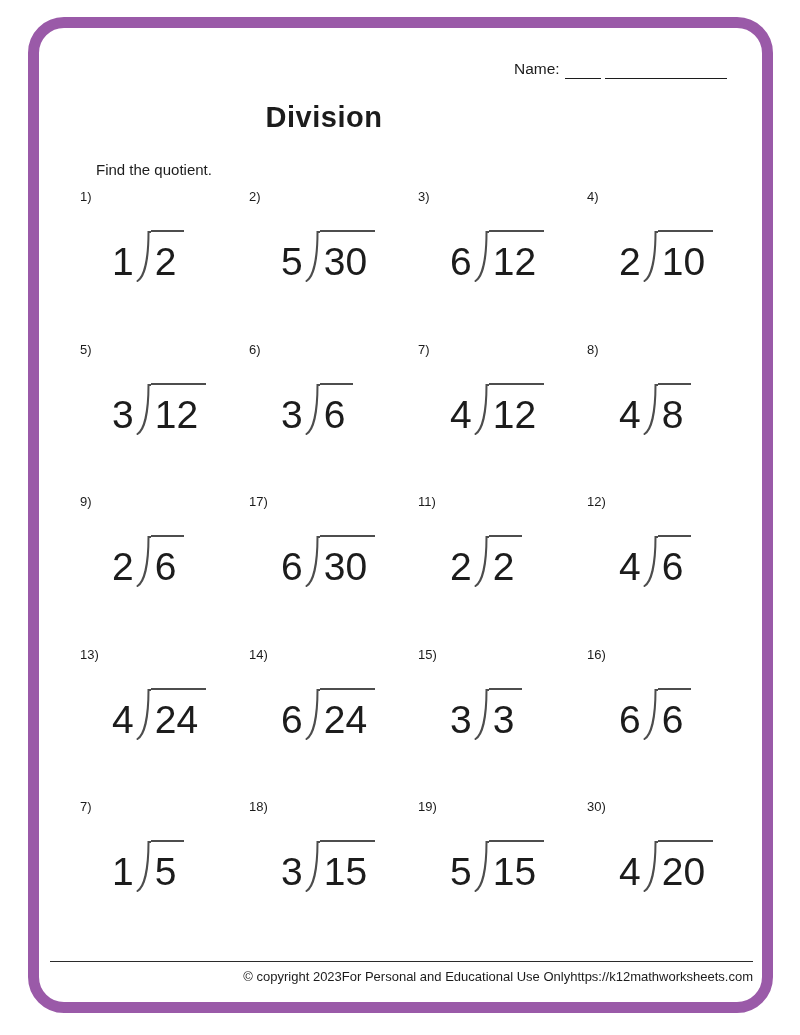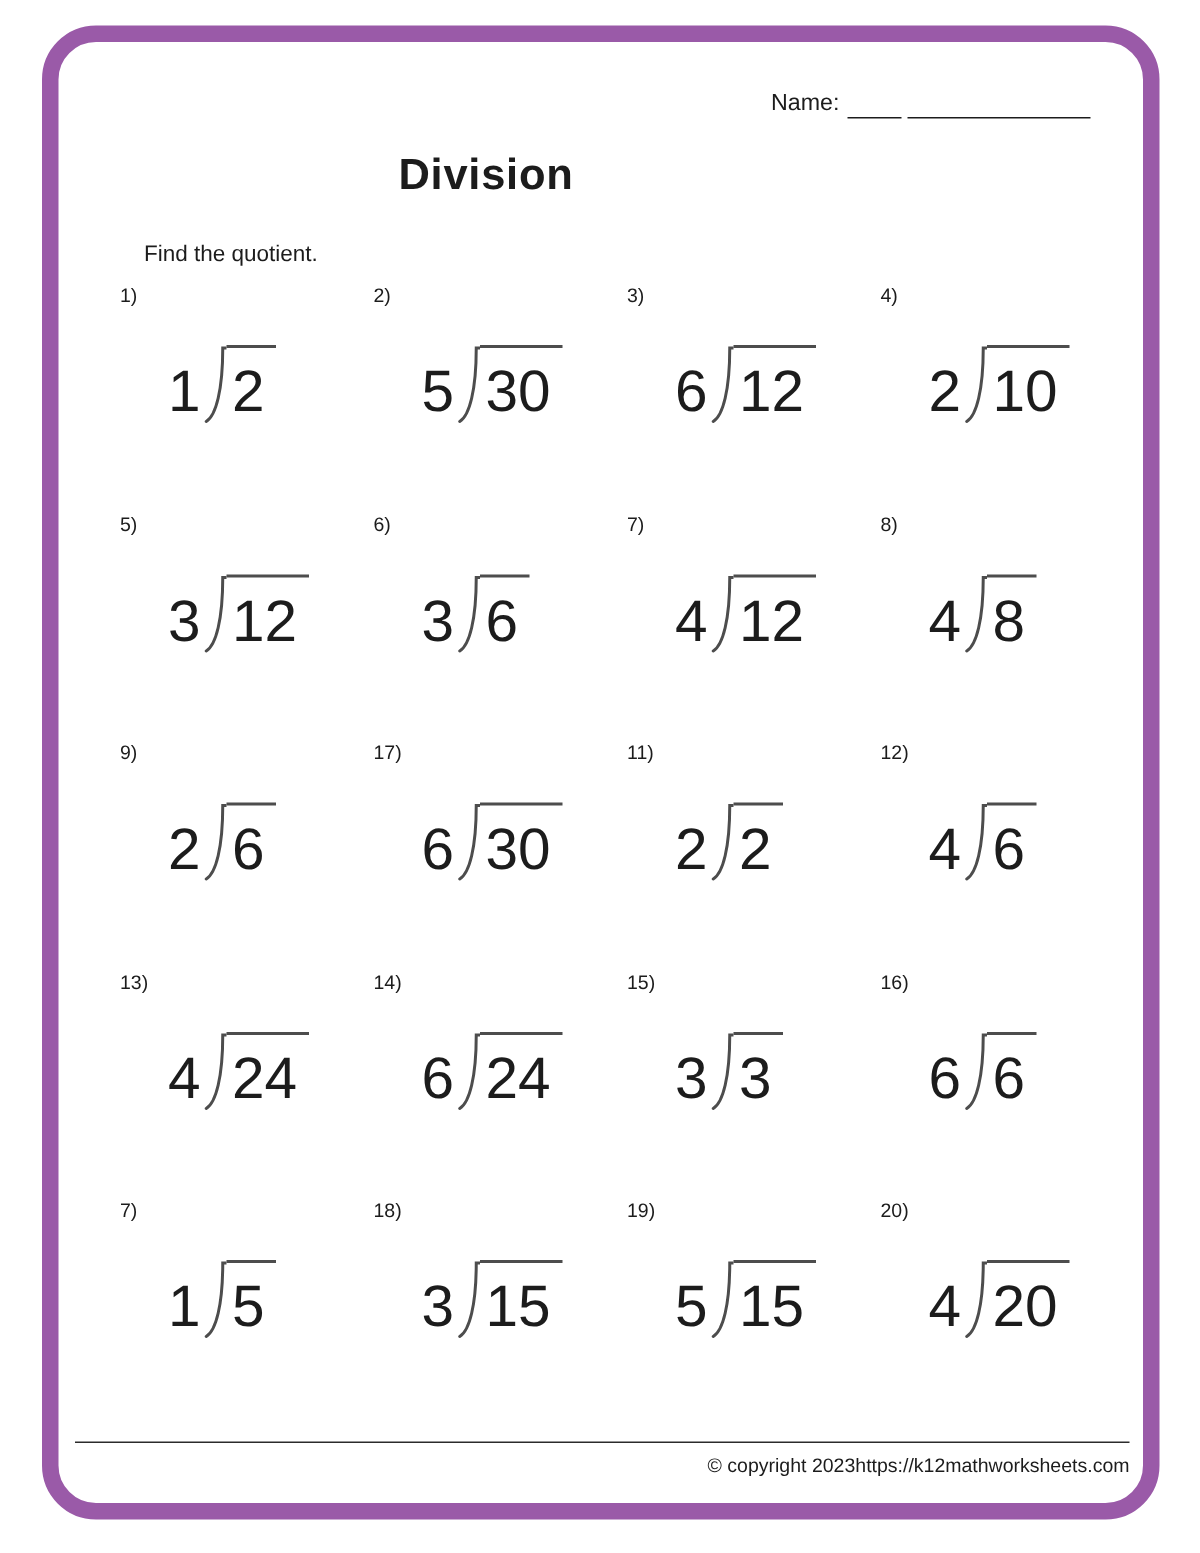--- a/index.html
+++ b/index.html
@@ -320,29 +320,30 @@
     <div class="expr">
       <span class="divisor">5</span>
       <svg class="bracket" viewBox="0 0 16 53" preserveAspectRatio="none" aria-hidden="true">
         <path d="M2.5 51 C 9 47, 13.5 30, 13.5 2 L 16 2"></path>
       </svg>
       <span class="dividend">15</span>
     </div>
   </div>
 
   <div class="prob">
-    <div class="pnum">20)</div>
+    <div class="pnum">30)</div>
     <div class="expr">
       <span class="divisor">4</span>
       <svg class="bracket" viewBox="0 0 16 53" preserveAspectRatio="none" aria-hidden="true">
         <path d="M2.5 51 C 9 47, 13.5 30, 13.5 2 L 16 2"></path>
       </svg>
       <span class="dividend">20</span>
     </div>
   </div>
 </div>
 
 <div class="footer-rule"></div>
 
 <div class="footer">
   <span>© copyright 2023</span>
+  <span>For Personal and Educational Use Only</span>
   <span>https://k12mathworksheets.com</span>
 </div>
 
 </body></html>

